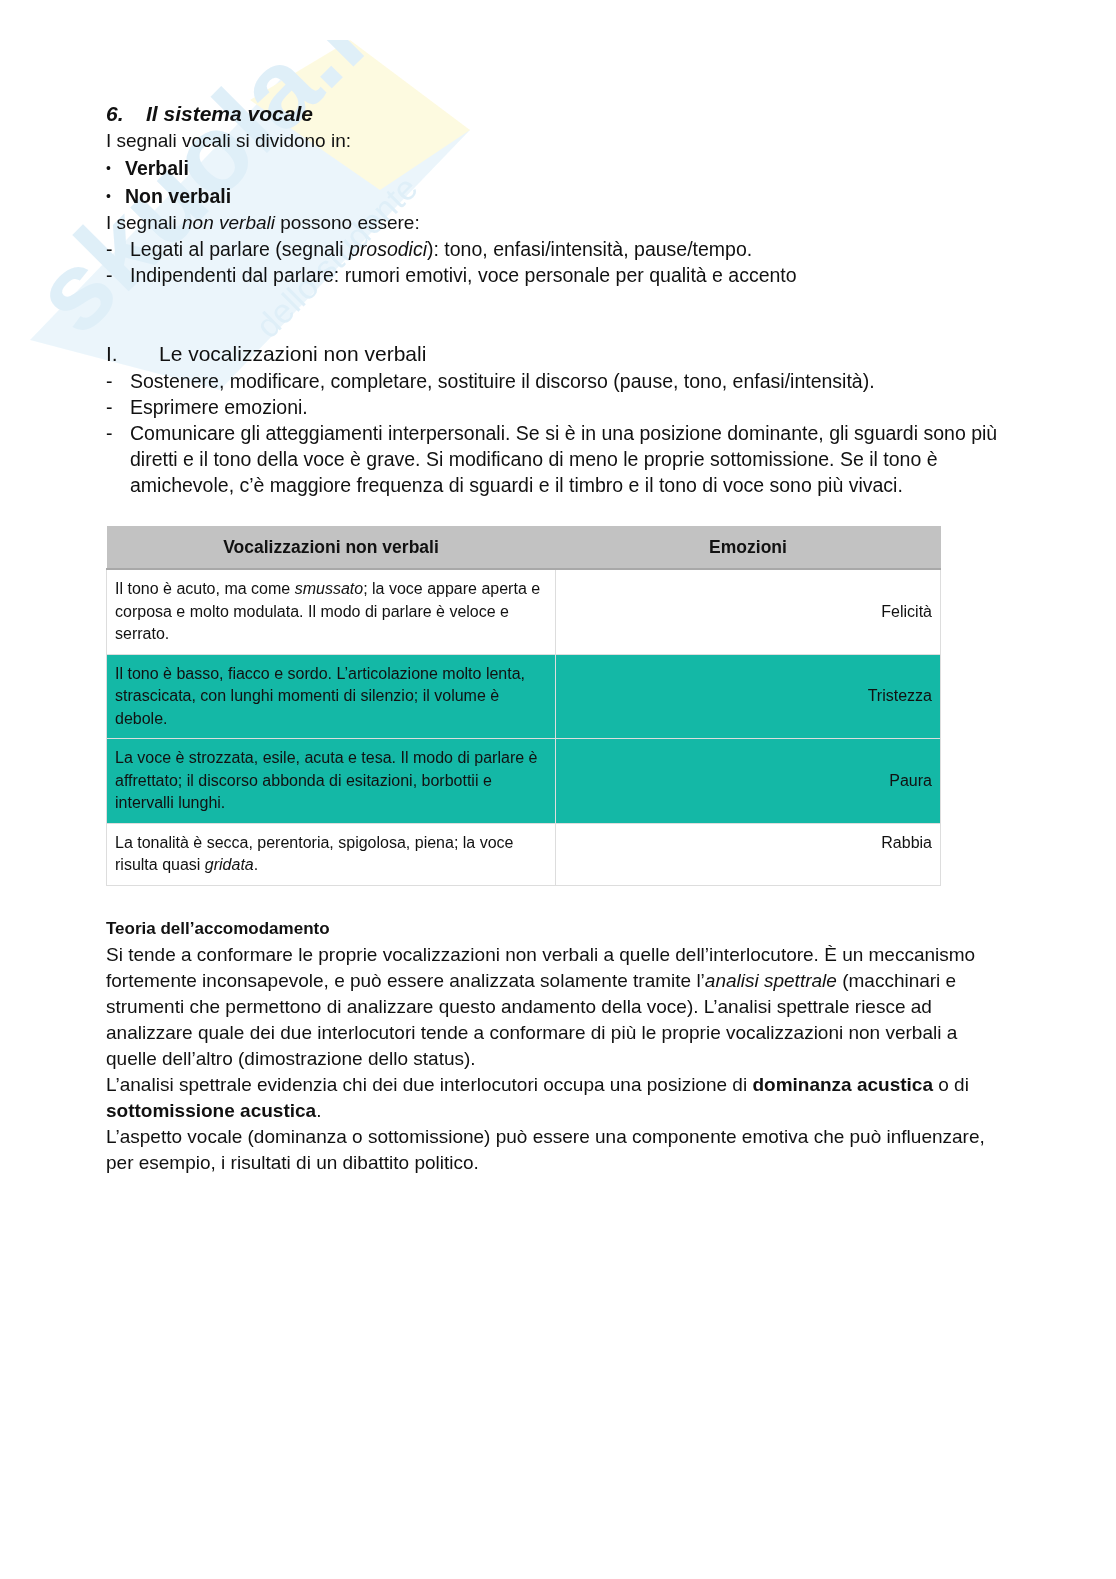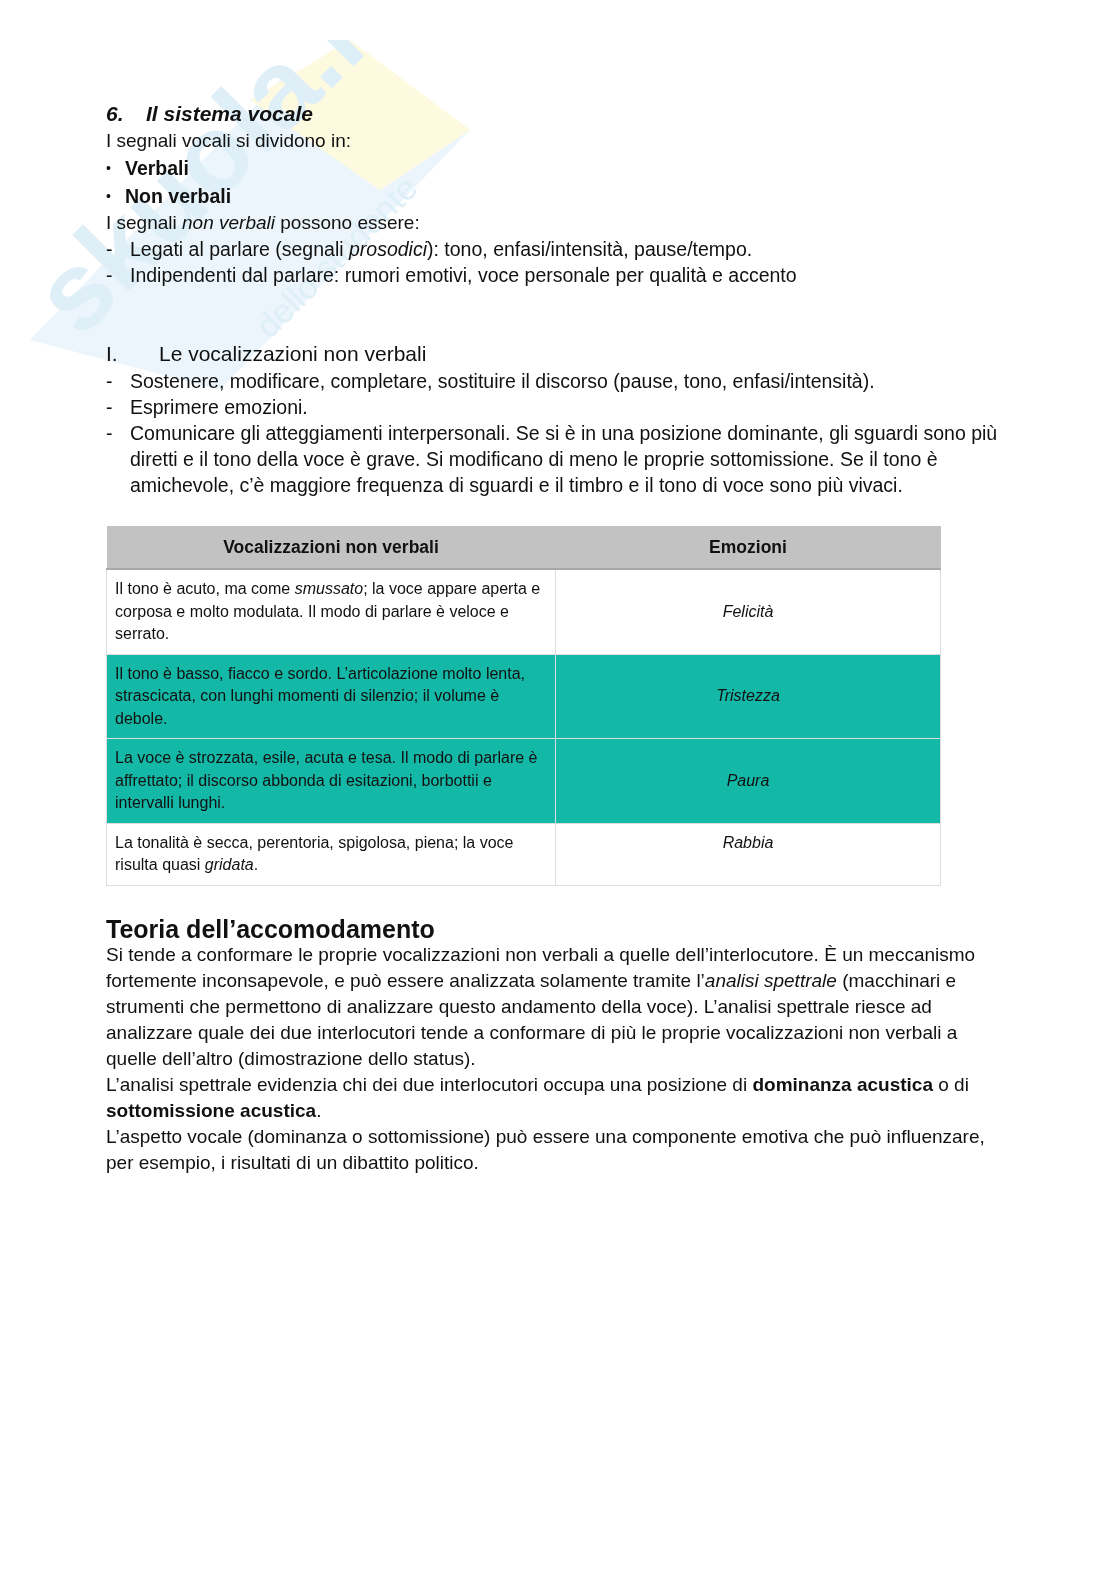--- a/index.html
+++ b/index.html
@@ -16,24 +16,24 @@
   .bullet { font-size: 19.5px; line-height: 28px; font-weight: bold; display: flex; }
   .bullet .dot { width: 19px; font-weight: normal; font-size: 14px; }
   .dash { display: flex; font-size: 19.5px; line-height: 26px; }
   .dash .d { width: 24px; flex: none; }
   .gap1 { height: 52px; }
   table { border-collapse: collapse; width: 835px; margin-top: 28px; font-size: 16px; }
   th { background: #c2c2c2; font-weight: bold; font-size: 17.5px; height: 40px;
        border-bottom: 2px solid #a8a8a8; text-align: center; }
   td { border: 1px solid #dddddd; padding: 8px 8px 8px 8px; line-height: 22.5px; vertical-align: middle; }
   td.desc { width: 432px; }
-  td.emo { text-align: center; font-style: italic; }
+  td.emo { text-align: right; }
   tr.alt td { background: #14b8a6; }
   tr.top td.emo { vertical-align: top; padding-top: 8px; }
-  .h3 { font-size: 25px; font-weight: bold; margin-top: 30px; line-height: 26px; }
+  .h3 { font-size: 17px; font-weight: bold; margin-top: 30px; line-height: 26px; }
 </style>
 </head>
 <body>
 
 <svg class="watermark" viewBox="0 0 470 360">
   <polygon points="10,300 260,40 450,90 200,350" fill="#dbeef9"></polygon>
   <polygon points="230,60 330,0 450,90 360,150" fill="#fdf6c8"></polygon>
   <text x="60" y="300" transform="rotate(-45 60 300)" font-family="Liberation Sans, sans-serif" font-size="110" font-weight="bold" fill="#c6e2f3">skuola.net</text>
   <text x="250" y="300" transform="rotate(-45 250 300)" font-family="Liberation Sans, sans-serif" font-size="34" fill="#c6e2f3">dello studente</text>
 </svg>

